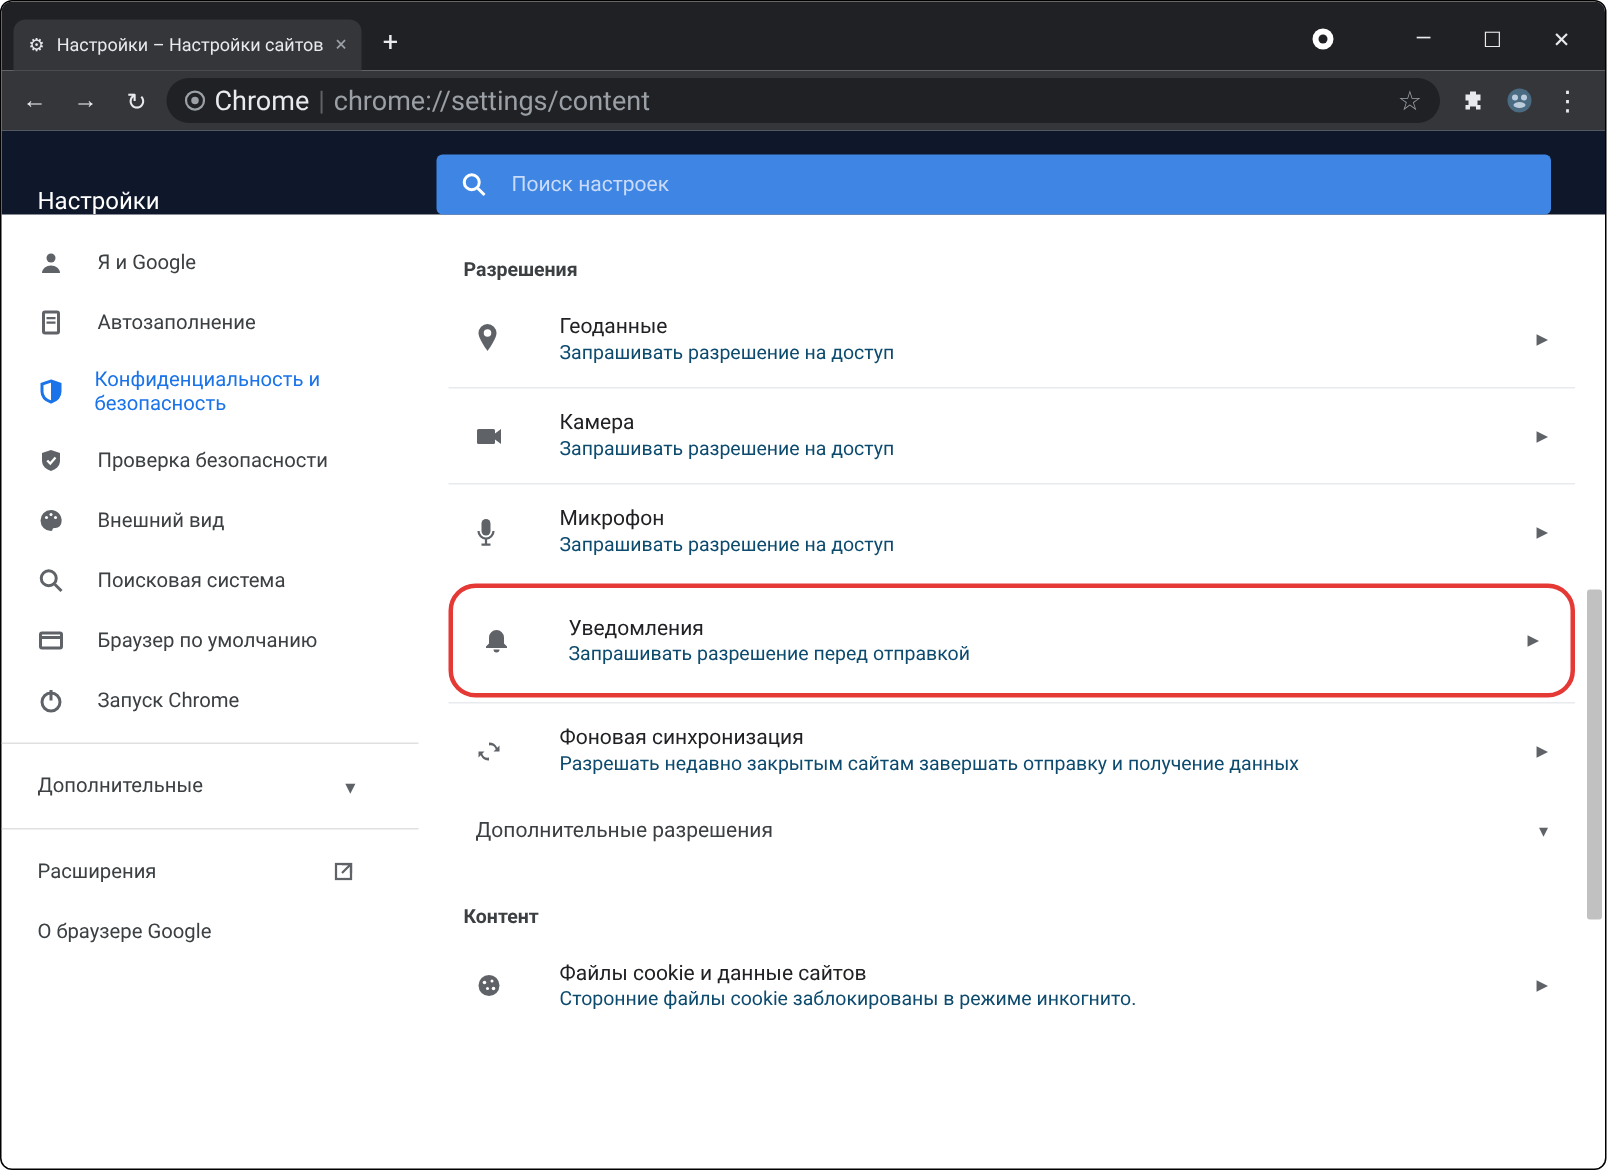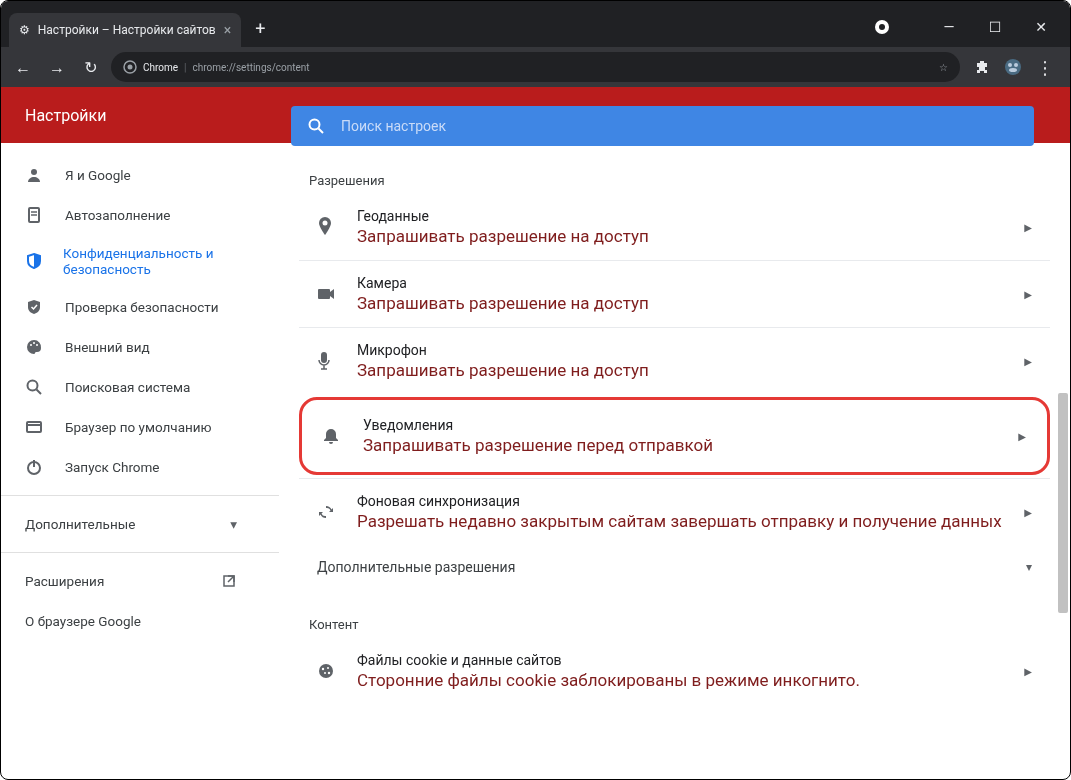--- a/index.html
+++ b/index.html
@@ -9,28 +9,28 @@
 .titlebar { background: #202124; height: 46px; display: flex; align-items: flex-end; padding: 0 8px 0 8px; }
 .tab { background: #35363a; color: #e8eaed; border-radius: 8px 8px 0 0; height: 34px; display: flex; align-items: center; padding: 0 10px; font-size: 12px; gap: 8px; min-width: 230px; }
 .tab .gear { font-size: 12px; }
 .tab .close { margin-left: auto; font-size: 14px; color: #9aa0a6; }
 .newtab { color: #e8eaed; font-size: 18px; margin: 0 0 8px 14px; }
 .winbtns { margin-left: auto; display: flex; gap: 28px; color: #e8eaed; padding: 0 12px 12px 0; font-size: 14px; }
 .winbtns span { width: 18px; text-align: center; }
 
 .toolbar { background: #35363a; height: 40px; display: flex; align-items: center; padding: 0 8px; gap: 6px; }
 .toolbar .navbtn { color: #e8eaed; width: 28px; height: 28px; display: flex; align-items: center; justify-content: center; font-size: 16px; border-radius: 50%; }
-.addrbar { flex: 1; background: #202124; border-radius: 16px; height: 30px; display: flex; align-items: center; padding: 0 12px; color: #9aa0a6; font-size: 10px; gap: 6px; }
+.addrbar { flex: 1; background: #202124; border-radius: 16px; height: 30px; display: flex; align-items: center; padding: 0 12px; color: #9aa0a6; font-size: 18px; gap: 6px; }
 .addrbar .chrometag { color: #e8eaed; }
 .addrbar .divider { color: #5f6368; }
 .addrbar .star { margin-left: auto; color: #9aa0a6; }
 .rightext { display: flex; align-items: center; gap: 14px; color: #e8eaed; padding: 0 8px; }
 
 
-.settingsheader { background: #b91c1c; height: 56px; display: flex; align-items: center; color: #fff; }
+.settingsheader { background: #0f172a; height: 56px; display: flex; align-items: flex-end; color: #fff; }
 .settingsheader .title { font-size: 16px; padding: 0 24px; width: 290px; }
 .searchwrap { flex: 1; display: flex; align-items: center; padding-right: 36px; margin-top: 22px; }
 .searchfield { background: #3f86e4; border-radius: 4px; height: 40px; flex: 1; display: flex; align-items: center; padding: 0 16px; color: #c9dbf8; font-size: 14px; gap: 16px; }
 .searchfield input { background: transparent; border: none; outline: none; color: #fff; font-size: 14px; flex: 1; }
 .searchfield input::placeholder { color: #c9dbf8; }
 
 .body { display: flex; height: calc(780px - 46px - 40px - 56px); }
 
 
 .sidebar { width: 278px; padding-top: 12px; font-size: 13.5px; color: #3c4043; }
@@ -41,27 +41,27 @@
 .sideitem.active .icon { color: #1a73e8; }
 .sidedivider { border: none; border-top: 1px solid #e0e0e0; margin: 8px 0; }
 .sidemore { display: flex; align-items: center; padding: 0 24px; height: 40px; color: #3c4043; justify-content: space-between; margin-right: 18px; }
 .sidemore .chev { color: #5f6368; }
 .sidelink { display: flex; align-items: center; padding: 0 24px; height: 40px; color: #3c4043; justify-content: space-between; margin-right: 18px; }
 .sidelink .ext { color: #5f6368; }
 
 
 .main { flex: 1; overflow-y: auto; padding: 16px 20px 24px 20px; position: relative; }
 .scrollbar { position: absolute; right: 2px; top: 250px; width: 10px; height: 220px; background: #c1c1c1; border-radius: 2px; }
-.section-title { color: #3c4043; font-size: 13px; font-weight: 400; margin: 14px 0 6px 10px; }
-.row { display: flex; align-items: center; padding: 14px 18px; border-top: 1px solid #e8eaed; cursor: pointer; gap: 20px; min-height: 64px; }
+.section-title { color: #3c4043; font-size: 13px; font-weight: 700; margin: 14px 0 6px 10px; }
+.row { display: flex; align-items: center; padding: 14px 18px; border-top: 1px solid #e8eaed; cursor: pointer; gap: 36px; min-height: 64px; }
 .row:first-child { border-top: none; }
 .row .ricon { width: 20px; text-align: center; color: #5f6368; font-size: 16px; flex-shrink: 0; }
 .row .rtext { flex: 1; }
 .row .rtitle { color: #202124; font-size: 14px; }
-.row .rsub { color: #7f1d1d; font-size: 17px; margin-top: 2px; }
+.row .rsub { color: #0c4a6e; font-size: 13px; margin-top: 2px; }
 .row .rchev { color: #5f6368; font-size: 10px; }
 .highlight { border: 3px solid #e53935; border-radius: 18px; padding: 3px; margin: 3px 0; }
 .highlight .row { border-top: none; border-radius: 12px; }
 .expander { display: flex; align-items: center; justify-content: space-between; padding: 14px 18px; font-size: 14px; color: #3c4043; cursor: pointer; }
 .expander .chev { color: #5f6368; font-size: 12px; }
 
 svg { display: block; }
 </style>
 </head>
 <body>

